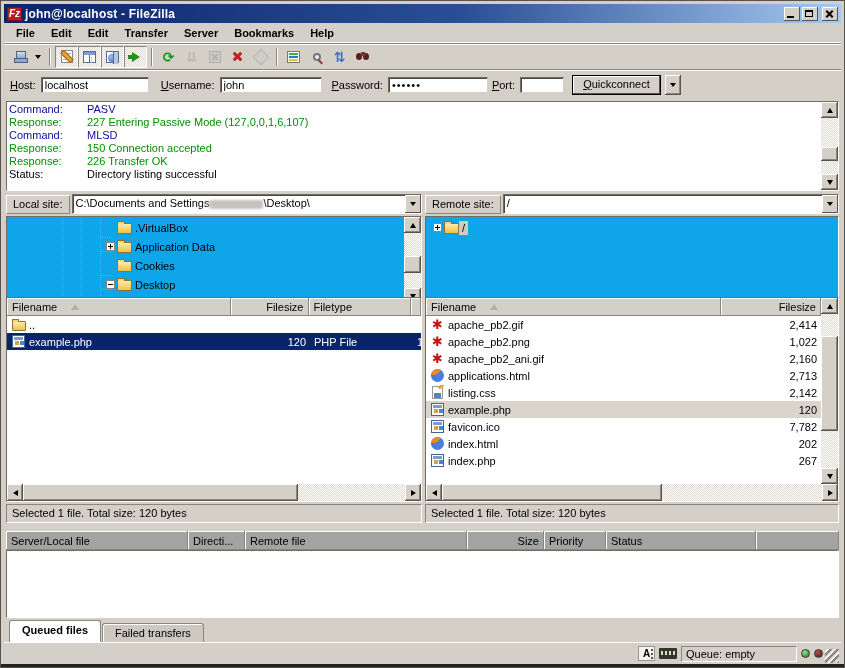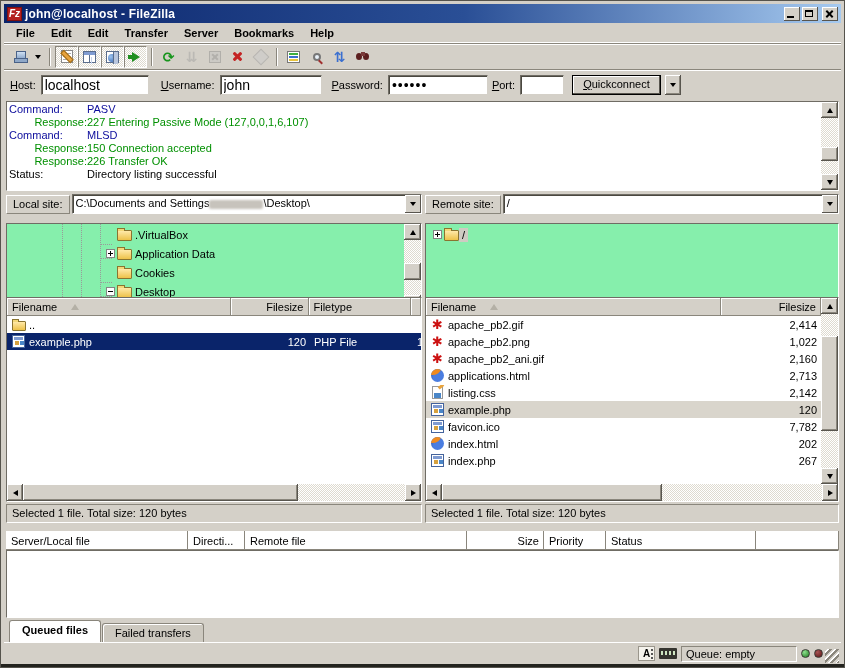--- a/index.html
+++ b/index.html
@@ -8,21 +8,21 @@
     position:relative;width:845px;height:668px;
     background:#d4d0c8;border:1px solid #55534c;
     font-family:"Liberation Sans","DejaVu Sans",sans-serif;font-size:11px;color:#000;
     overflow:hidden;
   }
   .win::after{content:"";position:absolute;left:0;right:0;bottom:0;height:3px;background:#23231e;}
 
   
   .raised{background:#d4d0c8;box-shadow:inset -1px -1px 0 #58554e, inset 1px 1px 0 #fff, inset -2px -2px 0 #8a867c;}
   .editbox{background:#fff;border:1px solid;border-color:#6f6c64 #d4d0c8 #d4d0c8 #6f6c64;box-shadow:inset 1px 1px 0 #4a4840;
-    font-family:"Liberation Sans","DejaVu Sans",sans-serif;font-size:14px;padding:1px 3px;outline:none;}
+    font-family:"Liberation Sans","DejaVu Sans",sans-serif;font-size:11px;padding:1px 3px;outline:none;}
 
   
   .titlebar{position:absolute;top:3px;left:3px;right:3px;height:19px;
     background:linear-gradient(90deg,#0a246a 0%,#2a4f96 55%,#a6caf0 100%);
     display:flex;align-items:center;padding:0 2px;}
   .fzicon{width:15px;height:14px;background:#b41f1f;border:1px solid #7d1010;color:#fff;
     font-weight:bold;font-size:10px;line-height:12px;text-align:center;margin:0 3px 0 1px;}
   .fzicon::before{content:"Fz";font-style:italic;}
   .title-text{color:#fff;font-weight:bold;font-size:12px;letter-spacing:.2px;}
   .caption-btns{margin-left:auto;display:flex;gap:2px;padding-right:1px;}
@@ -95,21 +95,21 @@
   .qc-btn::first-letter{text-decoration:underline;}
   .qc-dd{width:16px;height:20px;display:flex;align-items:center;justify-content:center;}
 
   
   .logpane{position:absolute;top:100px;left:5px;right:5px;height:90px;background:#fff;
     border:1px solid;border-color:#6f6c64 #fff #fff #6f6c64;display:flex;}
   .loglines{flex:1;padding:1px 2px;overflow:hidden;line-height:13px;}
   .logline{display:flex;white-space:nowrap;}
   .log-label{width:78px;flex:0 0 78px;}
   .t-command{color:#0c0c9c;}
-  .t-response{color:#009000;text-align:right;}
+  .t-response{color:#009000;}
   .t-status{color:#000;}
 
   
   .vscroll{width:17px;flex:0 0 17px;display:flex;flex-direction:column;
     background:#efede6;background-image:repeating-conic-gradient(#fff 0 25%,#dedacf 0 50%);background-size:2px 2px;}
   .sbtn{width:17px;height:16px;flex:0 0 16px;background:#d4d0c8;
     box-shadow:inset -1px -1px 0 #58554e, inset 1px 1px 0 #fff, inset -2px -2px 0 #8a867c;
     display:flex;align-items:center;justify-content:center;}
   .vtrack{flex:1;position:relative;}
   .vthumb{position:absolute;left:0;right:0;background:#d4d0c8;
@@ -129,21 +129,21 @@
   .siterow{position:absolute;top:193px;height:20px;display:flex;align-items:center;}
   .siterow.left{left:5px;width:416px;}
   .siterow.right{left:424px;width:414px;}
   .sitelabel{padding:2px 6px 3px;background:#d4d0c8;border:1px solid;border-color:#fff #8a867c #8a867c #fff;margin-right:2px;white-space:nowrap;}
   .sitecombo{flex:1;height:20px;display:flex;align-items:stretch;background:#fff;
     border:1px solid;border-color:#6f6c64 #fff #fff #6f6c64;box-shadow:inset 1px 1px 0 #4a4840;}
   .combotext{flex:1;padding:2px 3px;white-space:nowrap;overflow:hidden;}
   .combobtn{width:16px;background:#d4d0c8;box-shadow:inset -1px -1px 0 #58554e, inset 1px 1px 0 #fff;
     display:flex;align-items:center;justify-content:center;}
   .redacted{display:inline-block;width:54px;height:9px;background:#c7c3bc;border-radius:2px;filter:blur(1px);vertical-align:middle;}
-  .treepane{position:absolute;top:222px;height:89px;background:#86efac;
+  .treepane{position:absolute;top:215px;height:89px;background:#0ea5e9;
     border:1px solid;border-color:#6f6c64 #fff #fff #6f6c64;display:flex;overflow:hidden;}
   .treepane.left{left:5px;width:416px;}
   .treepane.right{left:424px;width:414px;}
   .treebody{flex:1;position:relative;padding-top:1px;overflow:hidden;}
   .guide{position:absolute;top:0;bottom:0;border-left:1px dotted #9a9a9a;}
   .trow{display:flex;align-items:center;height:19px;position:relative;}
   .tindent{flex:0 0 96px;}
   .tslot{flex:0 0 14px;display:flex;align-items:center;justify-content:center;position:relative;}
   .hline{position:absolute;left:-3px;top:9px;width:12px;border-top:1px dotted #9a9a9a;}
   .expander{width:9px;height:9px;background:#fff;border:1px solid #848484;position:relative;z-index:1;}
@@ -185,21 +185,21 @@
   .fi-app{width:13px;height:13px;border:1px solid #44639c;background:#fff;position:relative;}
   .fi-app::before{content:"";position:absolute;left:1px;right:1px;top:1px;height:3px;background:#7f9bd1;}
   .fi-app::after{content:"";position:absolute;left:2px;bottom:2px;width:4px;height:4px;background:#d6a13e;box-shadow:5px 0 0 #4a86c8;}
   .fi-ff{width:13px;height:13px;border-radius:50%;background:radial-gradient(circle at 68% 70%,#4a7de0 50%,#274d9e 100%);position:relative;overflow:hidden;}
   .fi-ff::before{content:"";position:absolute;top:-3px;left:-3px;width:13px;height:9px;background:#f08a1d;border-radius:0 0 70% 30%;}
   .fi-css{width:11px;height:13px;background:#fff;border:1px solid #9a9a9a;position:relative;}
   .fi-css::before{content:"";position:absolute;left:1px;top:6px;width:7px;height:5px;background:#4a86c8;}
   .fi-css::after{content:"";position:absolute;right:-2px;top:-2px;width:6px;height:3px;background:#e8a33d;transform:rotate(-40deg);}
 
   
-  .queueheader{position:absolute;top:530px;left:5px;right:5px;height:19px;display:flex;background:#ffffff;text-align:right;}
+  .queueheader{position:absolute;top:530px;left:5px;right:5px;height:19px;display:flex;background:#a3a3a3;text-align:right;}
   .queuebody{position:absolute;top:549px;left:5px;right:5px;height:68px;background:#fff;
     border:1px solid;border-color:#6f6c64 #fff #fff #6f6c64;}
   .tabsrow{position:absolute;top:619px;left:5px;right:5px;height:22px;display:flex;align-items:flex-end;padding-left:3px;}
   .tab{height:19px;padding:3px 12px;background:#cdc9c0;border:1px solid #8a867c;border-bottom:none;
     border-radius:3px 3px 0 0;box-shadow:inset 1px 1px 0 #fff;margin-right:1px;white-space:nowrap;}
   .tab.active{height:22px;background:#fff;font-weight:bold;box-shadow:inset 1px 1px 0 #fff;z-index:2;}
 
   
   .statusbar{position:absolute;left:3px;right:3px;bottom:3px;height:22px;border-top:1px solid #fff;
     display:flex;align-items:center;justify-content:flex-end;gap:4px;padding:0 18px 0 6px;}

